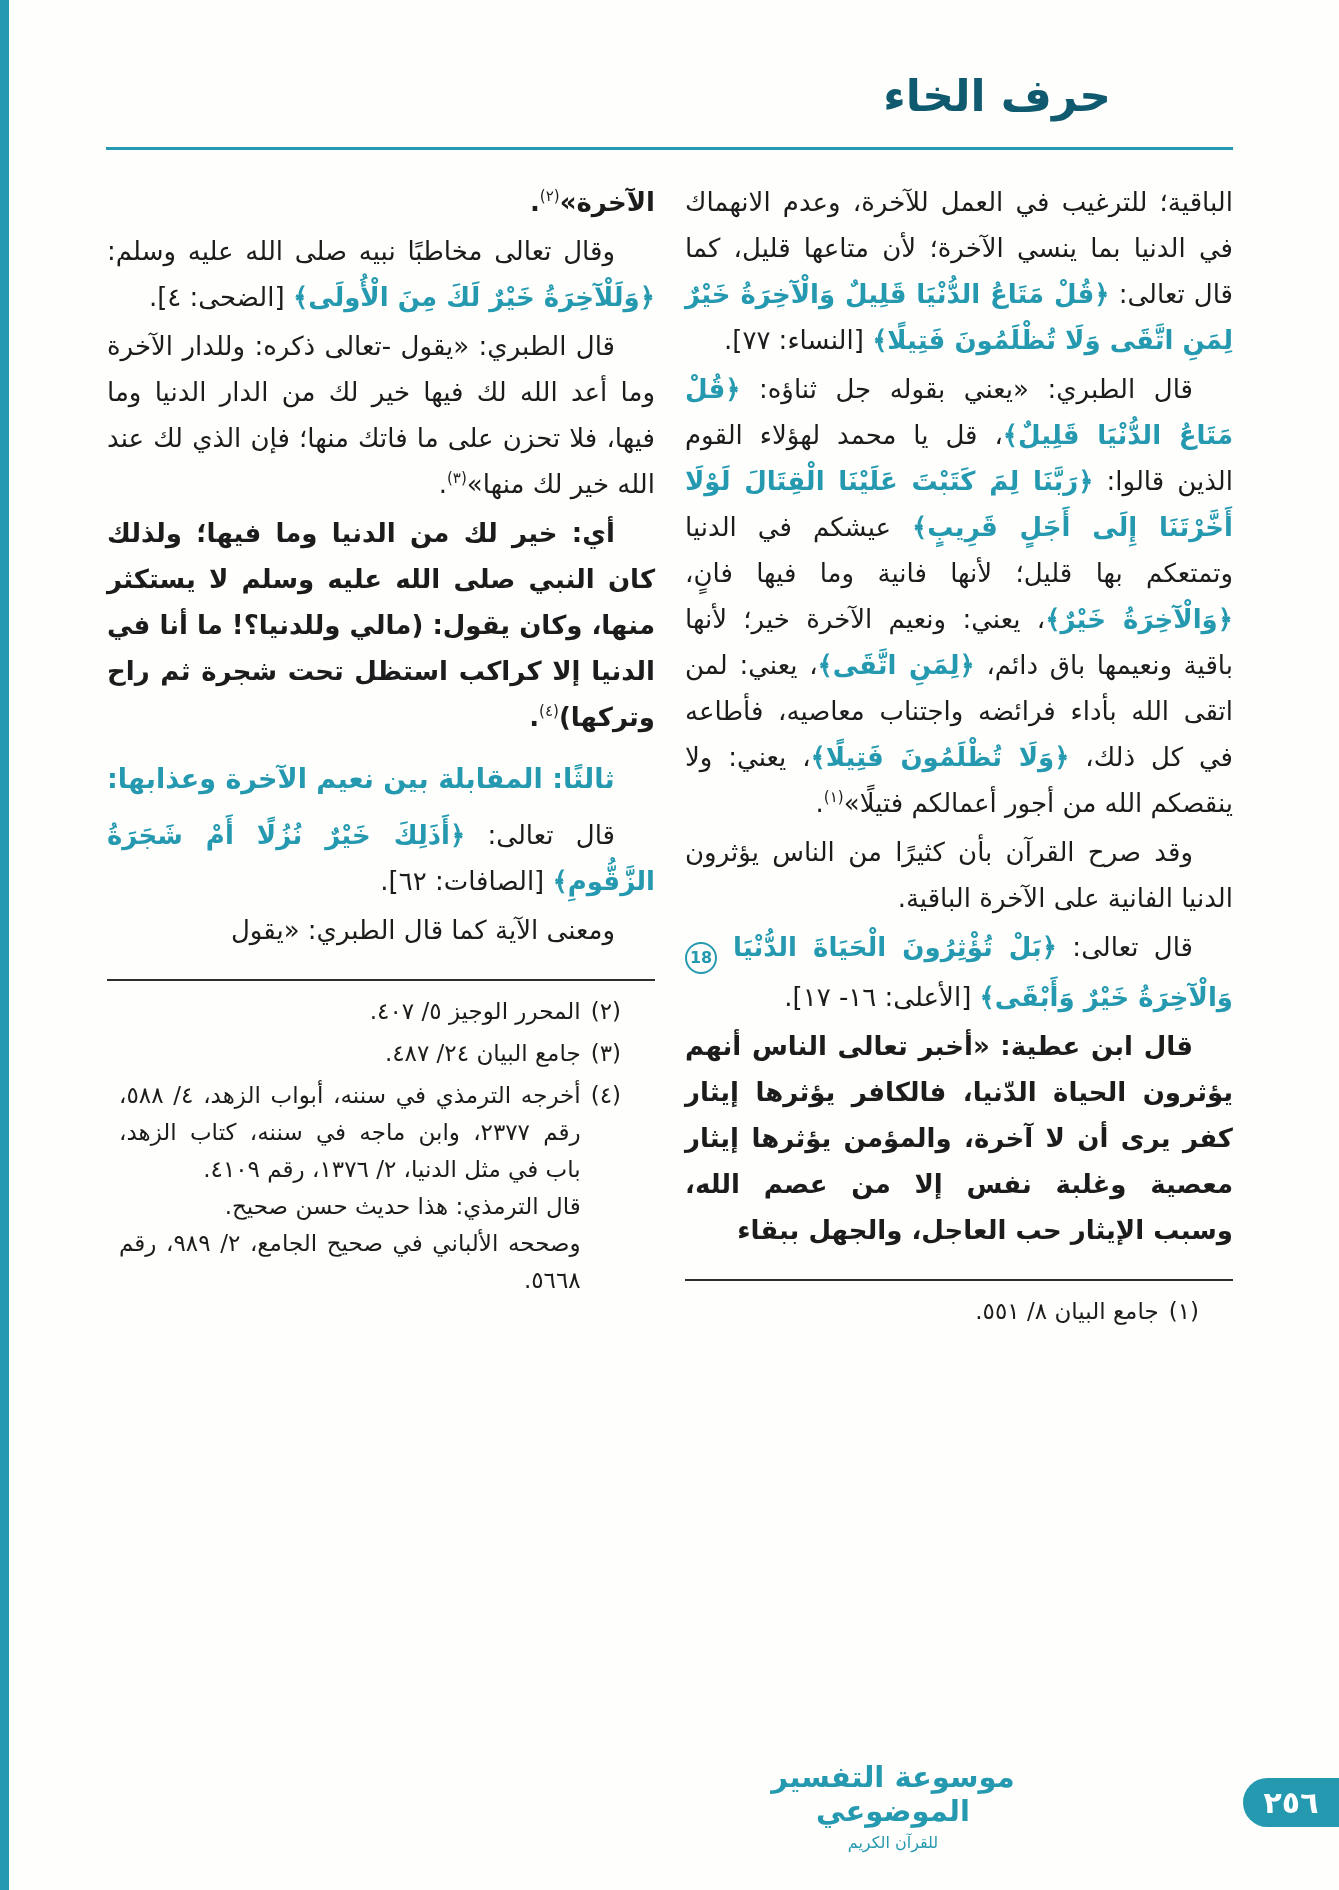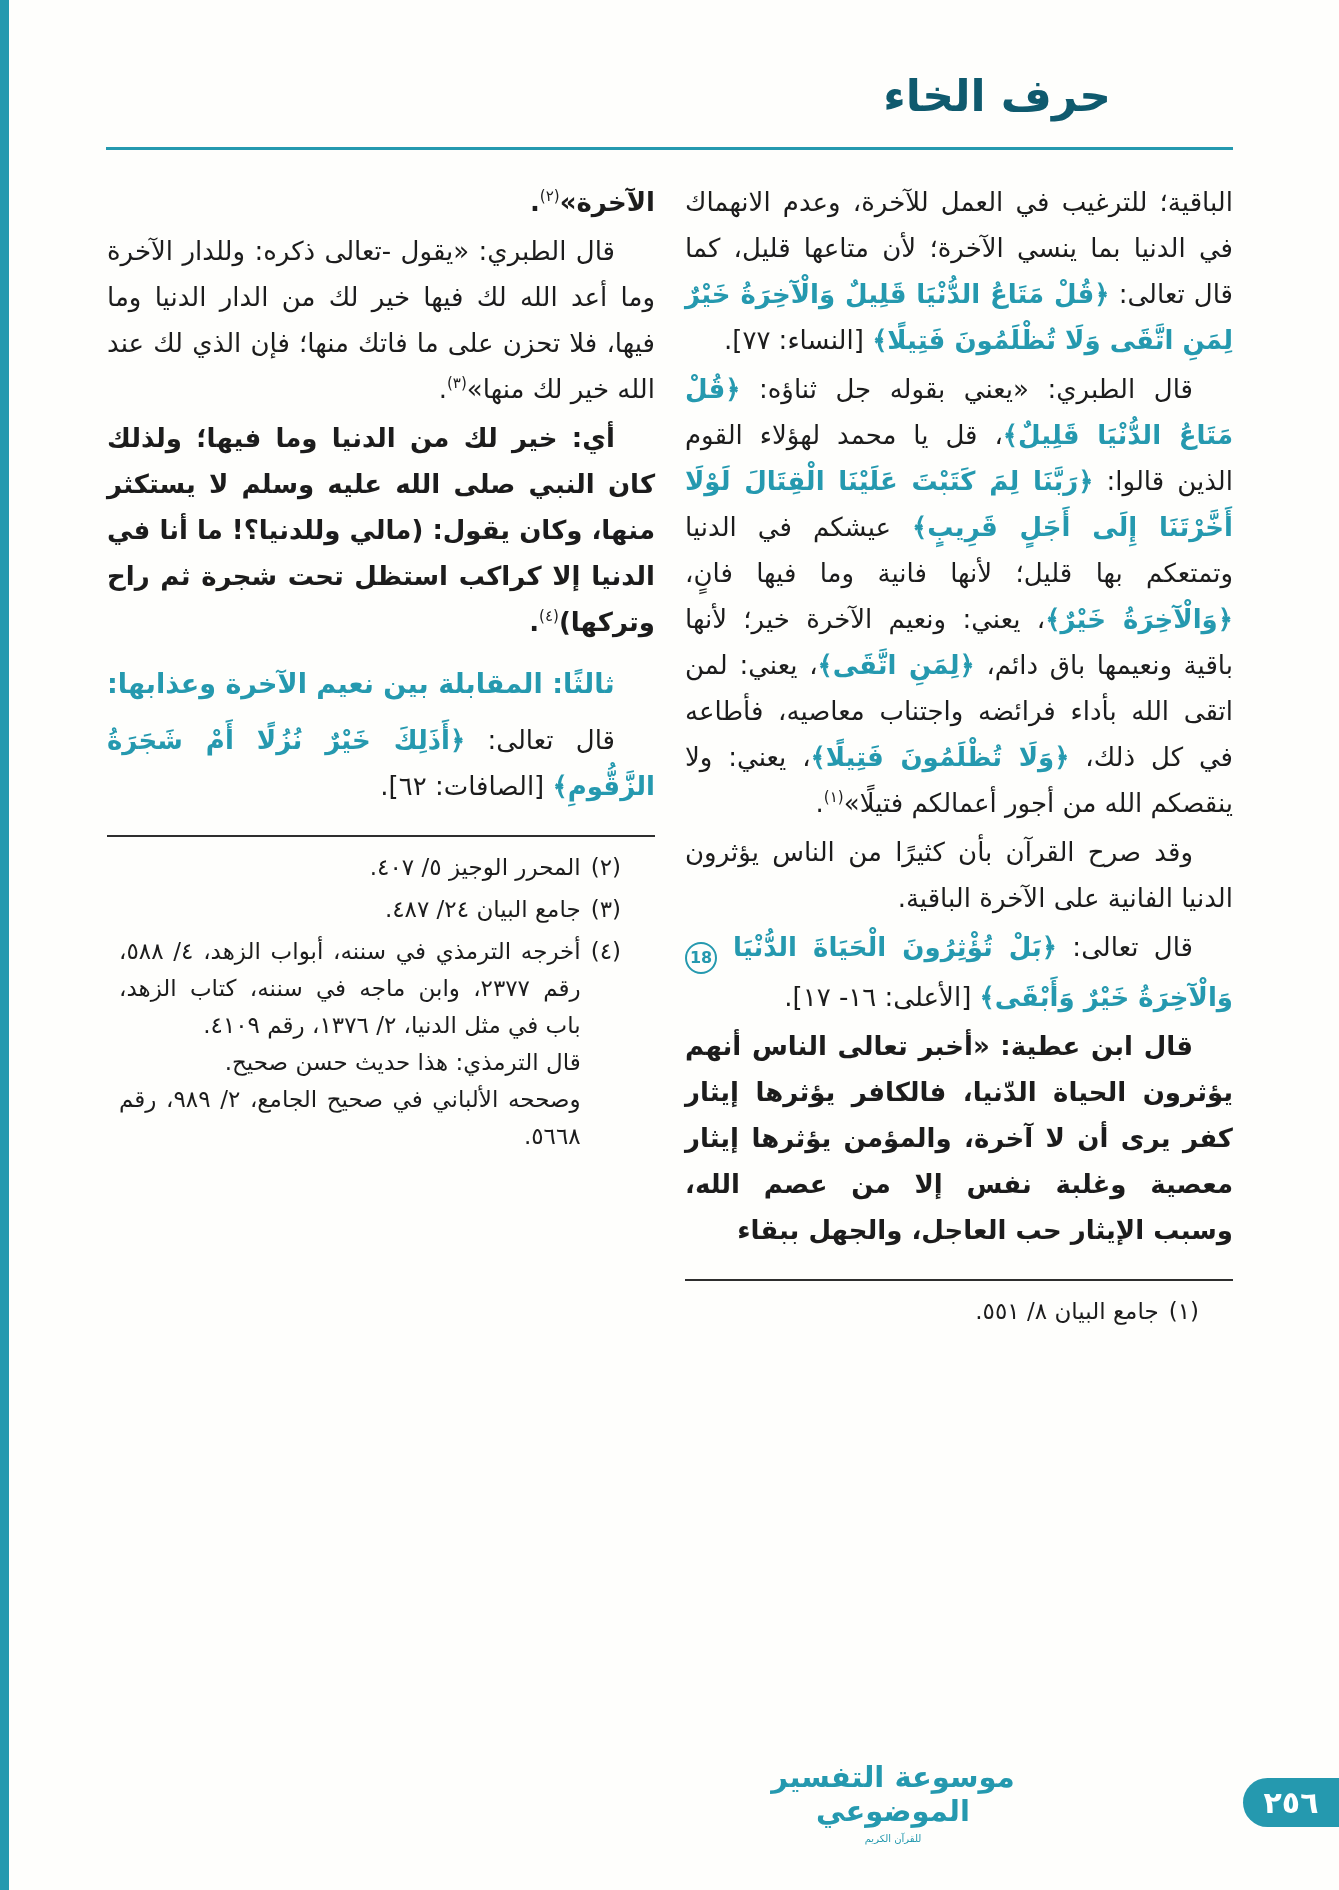--- a/index.html
+++ b/index.html
@@ -33,21 +33,21 @@
     border:2px solid var(--accent);border-radius:50%;color:var(--accent);font-size:16px;font-weight:bold;
     vertical-align:-7px;text-indent:0;}
   .fn-block{margin-top:26px;}
   .fn-rule{height:2px;background:#2e2e2e;margin-bottom:12px;}
   .fn-list{padding:0 34px 0 12px;}
   .fn-item{display:flex;gap:10px;font-size:23px;line-height:37px;margin-bottom:5px;}
   .fn-marker{flex:0 0 auto;}
   .fn-text{text-align:justify;white-space:pre-line;}
   .logo{position:absolute;top:1760px;left:736px;width:314px;text-align:center;color:var(--accent);}
   .logo-line1{font-size:29px;font-weight:bold;}
-  .logo-line2{font-size:10px;margin-top:5px;letter-spacing:1px;}
+  .logo-line2{font-size:16px;margin-top:5px;letter-spacing:1px;}
   .page-number{position:absolute;top:1778px;right:0;width:96px;height:49px;background:var(--accent);
     color:#ffffff;font-size:30px;font-weight:bold;display:flex;align-items:center;justify-content:center;
     border-radius:30px 0 0 30px;}
 </style>
 </head>
 <body>
 
 <div class="edge-strip"></div>
 
 <div class="chapter-title">حرف الخاء</div>
@@ -68,24 +68,26 @@
         <div class="fn-item">
           <span class="fn-marker">(١)</span>
           <span class="fn-text">جامع البيان ٨/ ٥٥١.</span>
         </div>
       </div>
     </div>
   </div>
 
   <div class="col">
     <p class="para"><span class="seg-bold">الآخرة»</span><span class="seg-sup">(٢)</span><span class="seg-bold">.</span></p>
+    <p class="para indent"><span class="seg-body">وقال تعالى مخاطبًا نبيه صلى الله عليه وسلم: </span><span class="seg-quran">﴿وَلَلْآخِرَةُ خَيْرٌ لَكَ مِنَ الْأُولَى﴾</span><span class="seg-body"> [الضحى: ٤].</span></p>
     <p class="para indent"><span class="seg-body">قال الطبري: «يقول -تعالى ذكره: وللدار الآخرة وما أعد الله لك فيها خير لك من الدار الدنيا وما فيها، فلا تحزن على ما فاتك منها؛ فإن الذي لك عند الله خير لك منها»</span><span class="seg-sup">(٣)</span><span class="seg-body">.</span></p>
     <p class="para indent"><span class="seg-bold">أي: خير لك من الدنيا وما فيها؛ ولذلك كان النبي صلى الله عليه وسلم لا يستكثر منها، وكان يقول: (مالي وللدنيا؟! ما أنا في الدنيا إلا كراكب استظل تحت شجرة ثم راح وتركها)</span><span class="seg-sup">(٤)</span><span class="seg-bold">.</span></p>
     <p class="para heading-para"><span class="seg-heading">ثالثًا: المقابلة بين نعيم الآخرة وعذابها:</span></p>
     <p class="para indent"><span class="seg-body">قال تعالى: </span><span class="seg-quran">﴿أَذَلِكَ خَيْرٌ نُزُلًا أَمْ شَجَرَةُ الزَّقُّومِ﴾</span><span class="seg-body"> [الصافات: ٦٢].</span></p>
+    <p class="para indent"><span class="seg-body">ومعنى الآية كما قال الطبري: «يقول</span></p>
 
     <div class="fn-block">
       <div class="fn-rule"></div>
       <div class="fn-list">
         <div class="fn-item">
           <span class="fn-marker">(٢)</span>
           <span class="fn-text">المحرر الوجيز ٥/ ٤٠٧.</span>
         </div>
         <div class="fn-item">
           <span class="fn-marker">(٣)</span>

